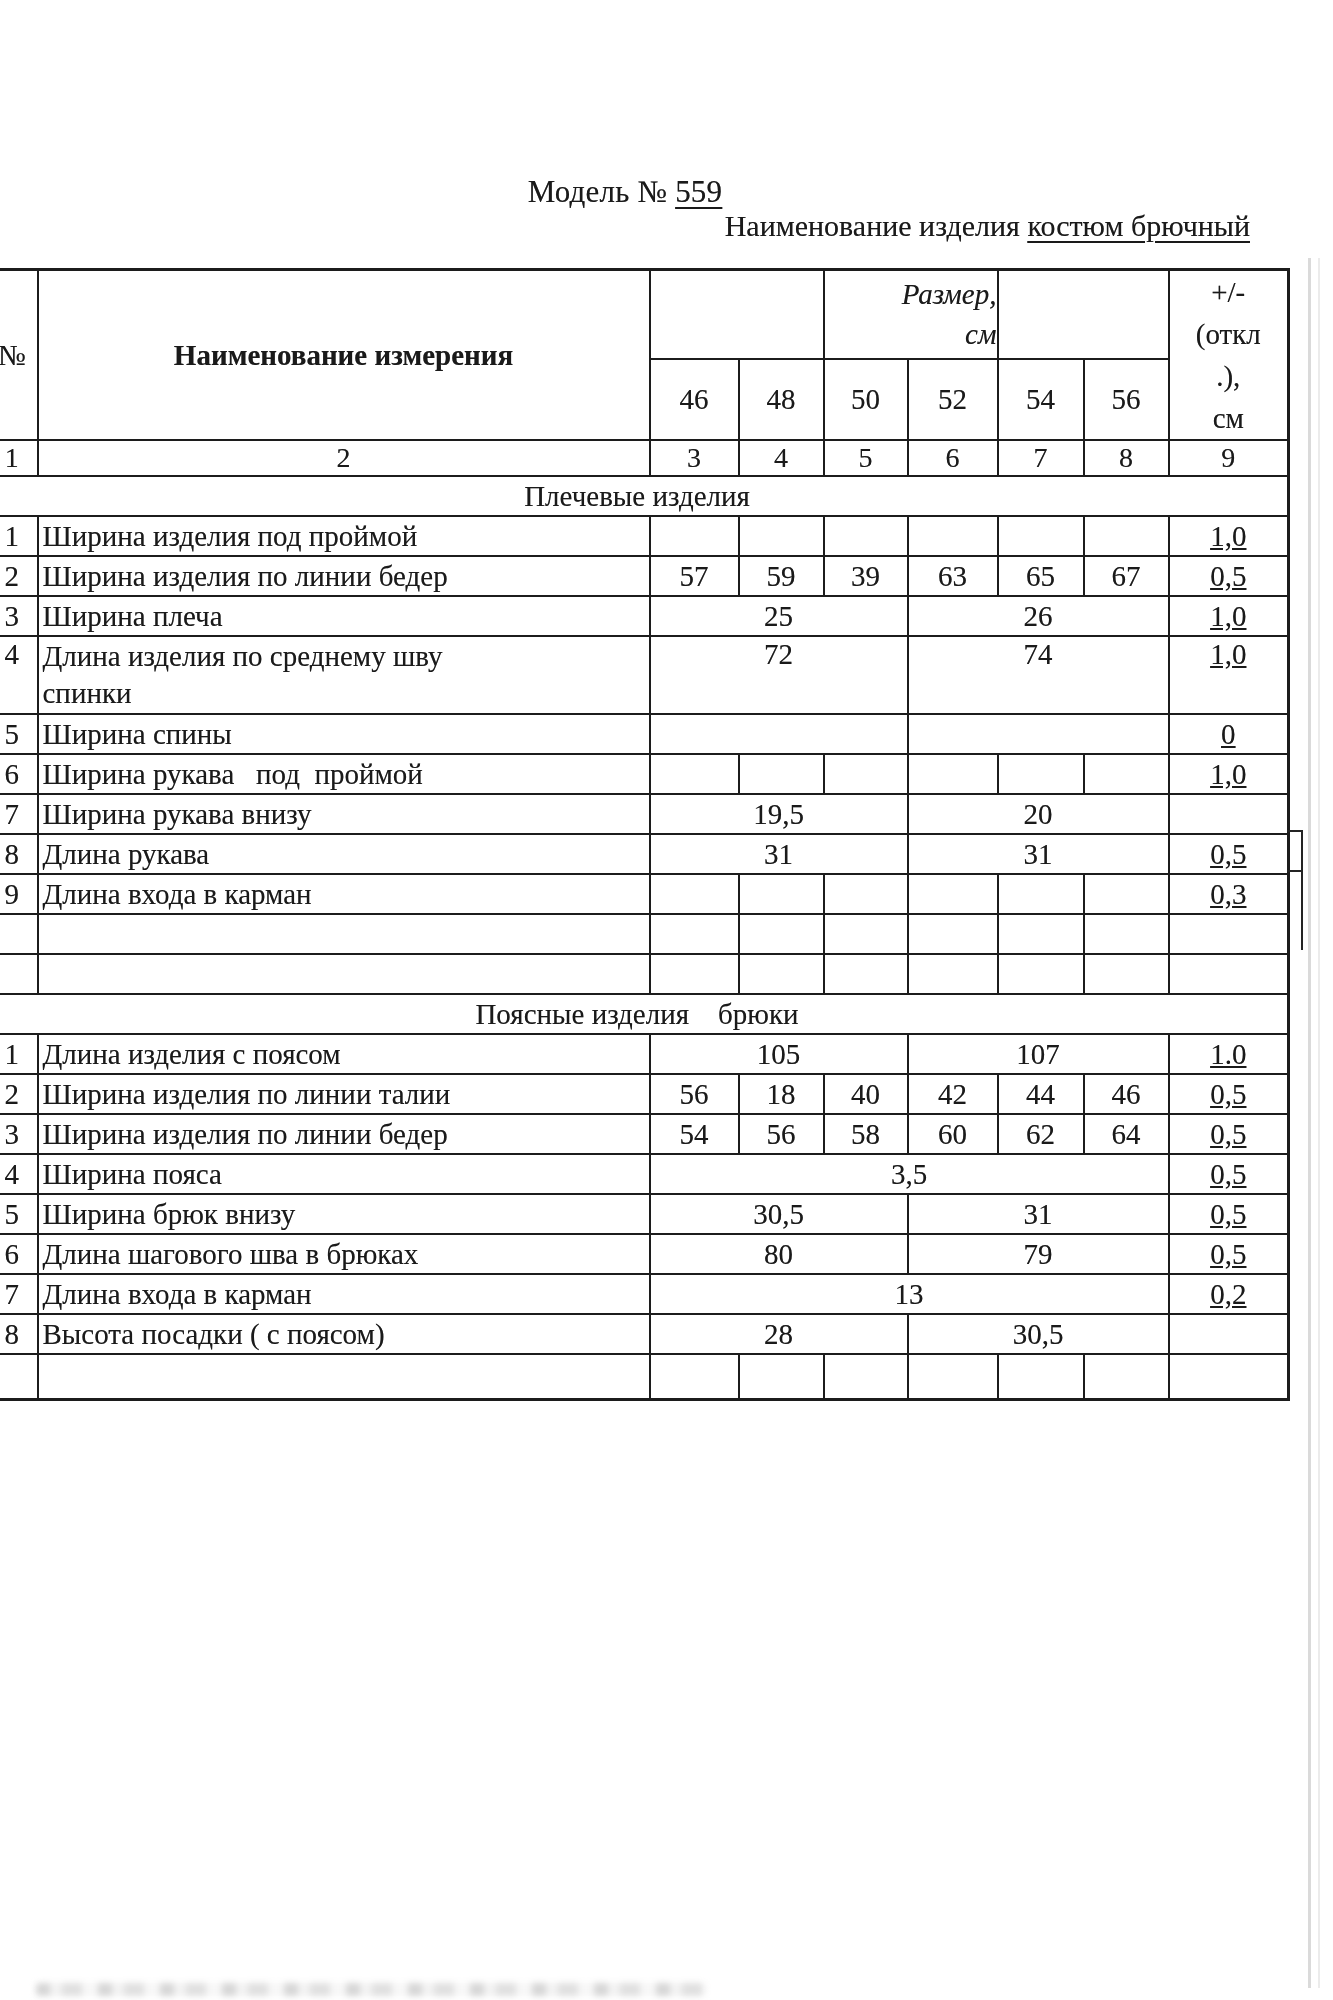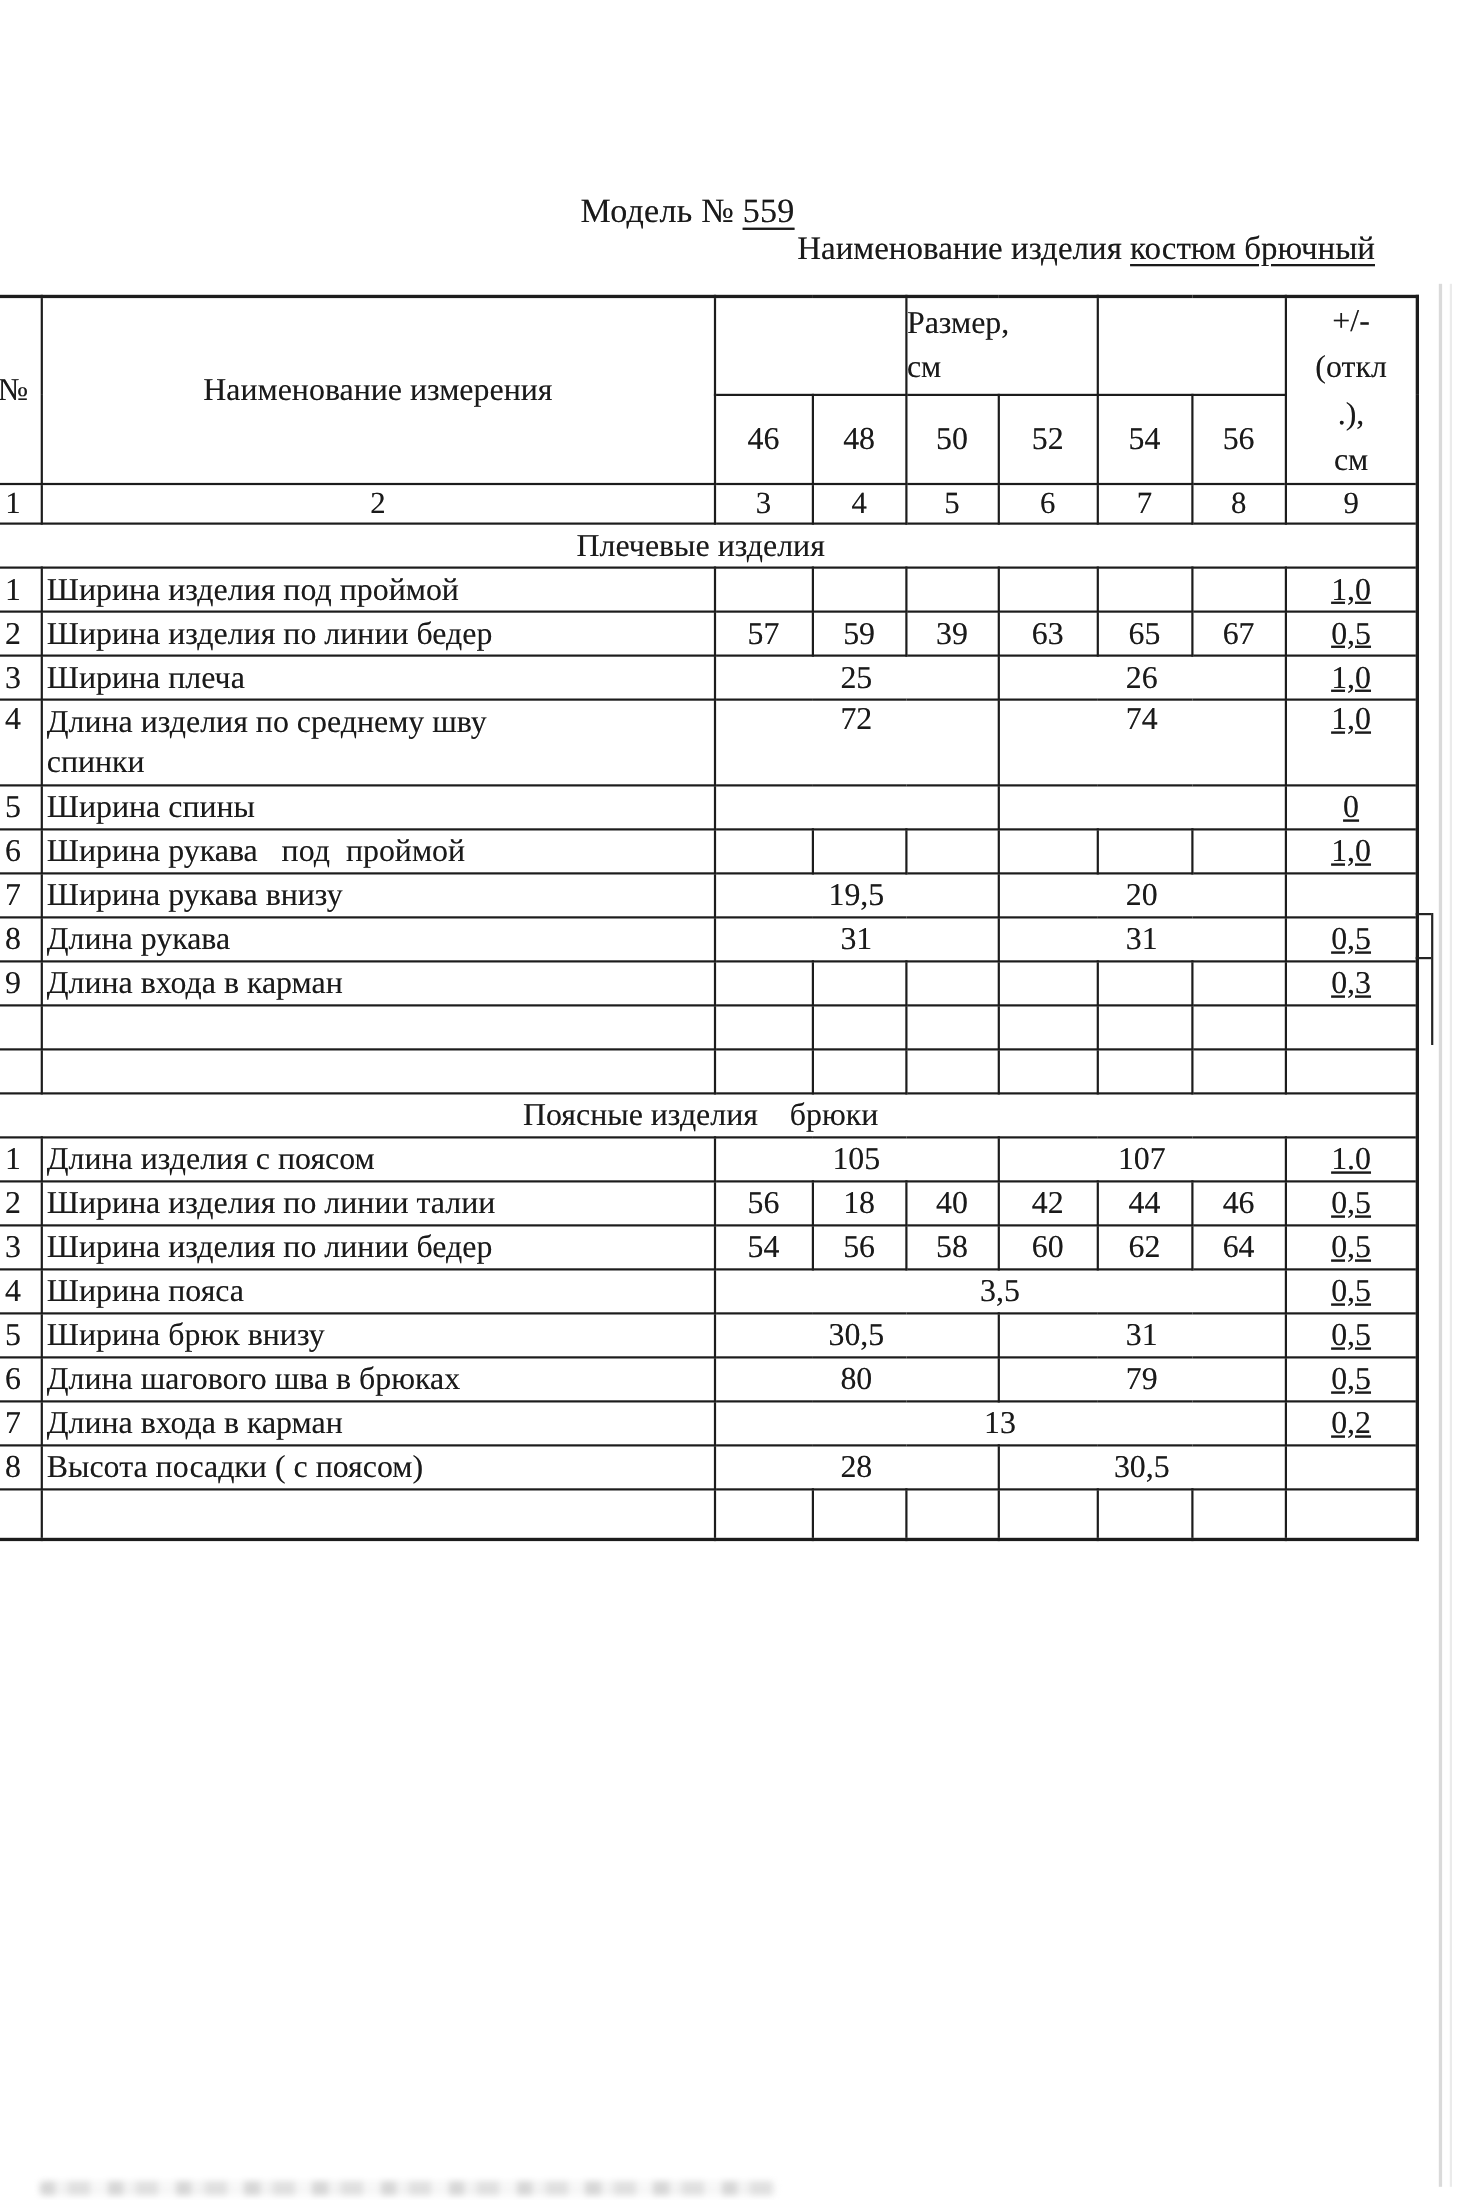--- a/index.html
+++ b/index.html
@@ -14,24 +14,24 @@
   .doc-table tr.hrowA{height:88px;}
   .doc-table tr.hrowB{height:80px;}
   .doc-table tr.hrowN{height:36px;}
   .doc-table tbody tr{height:40px;}
   .doc-table tbody tr.tall{height:78px;}
   .doc-table tbody tr.tall td{vertical-align:top;padding-top:1px;}
   .doc-table tbody tr.section-row{height:40px;}
   .doc-table tbody tr:last-child{height:45px;}
   .doc-table .num{text-align:center;}
   .doc-table .name{text-align:left;padding-left:4px;padding-right:6px;white-space:pre-wrap;line-height:37px;}
-  .doc-table .name-h{text-align:center;}
+  .doc-table .name-h{text-align:center;font-weight:bold;}
   .doc-table .val{text-align:center;}
   .doc-table .tol{text-align:center;text-decoration:underline;}
-  .doc-table .size-group{text-align:left;white-space:pre-line;line-height:1.4;}
+  .doc-table .size-group{text-align:right;white-space:pre-line;line-height:1.4;font-style:italic;}
   .doc-table .tol-h{text-align:center;white-space:pre-line;line-height:1.45;}
   .doc-table .section-cell{text-align:center;white-space:pre;}
   .doc-table .hrowN td{font-size:28px;text-align:center;}
 
   .table-fragment{position:absolute;left:1287px;top:830px;width:14px;height:120px;border-right:2px solid #242424;}
   .table-fragment .tick{position:absolute;left:0;right:0;height:2px;background:#242424;}
   .tick-a{top:0;}
   .tick-b{top:40px;}
 
   .page-edge-line{position:absolute;left:1308px;top:258px;width:3px;height:1730px;background:#dadada;}

